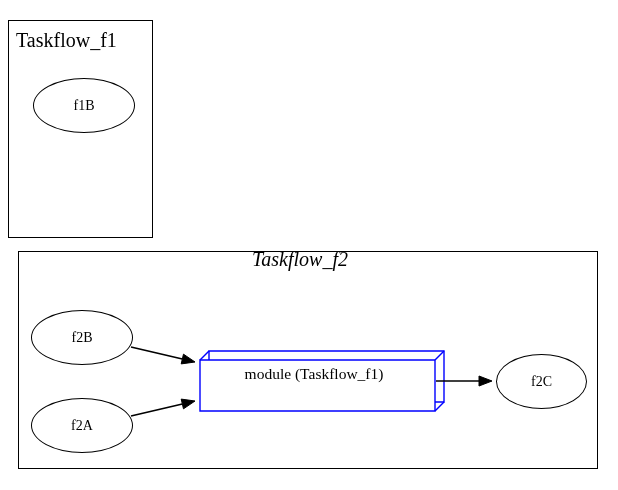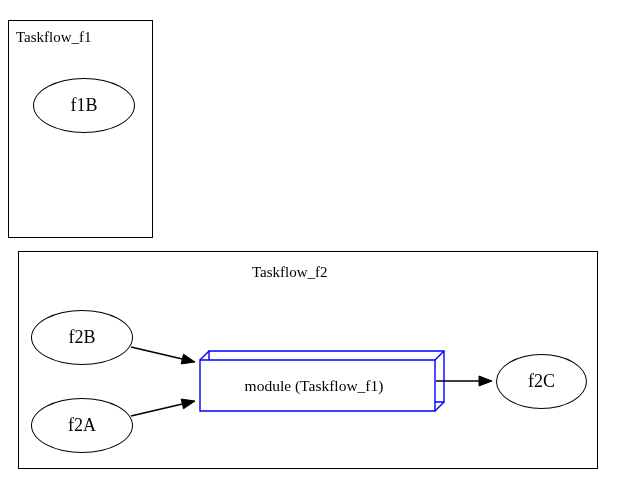--- a/index.html
+++ b/index.html
@@ -17,35 +17,35 @@
     overflow: hidden;
   }
   .cluster {
     position: absolute;
     border: 1.6px solid #000000;
     background: transparent;
     box-sizing: border-box;
   }
   .cluster-label {
     position: absolute;
-    font-size: 15px;
+    font-size: 20px;
     color: #000000;
     white-space: nowrap;
     line-height: 1;
   }
   .node-ellipse {
     position: absolute;
     border: 1.5px solid #000000;
     border-radius: 50%;
     background: #ffffff;
     box-sizing: border-box;
     display: flex;
     align-items: center;
     justify-content: center;
-    font-size: 18px;
+    font-size: 14px;
     color: #000000;
   }
   .svg-layer {
     position: absolute;
     left: 0;
     top: 0;
     width: 618px;
     height: 490px;
     pointer-events: none;
   }
@@ -65,21 +65,21 @@
 <div id="canvas">
 
   <div class="cluster" id="cl0" style="left: 8px; top: 20px; width: 145px; height: 218px;"></div>
   <div class="cluster-label" id="cl0lbl" style="left: 16px; top: 30px;">Taskflow_f1</div>
 
   <div class="node-ellipse" id="n_f1B" style="left: 33px; top: 78px; width: 102px; height: 55px; border-color: rgb(0, 0, 0);">
     <span>f1B</span>
   </div>
 
   <div class="cluster" id="cl1" style="left: 18px; top: 251px; width: 580px; height: 218px;"></div>
-  <div class="cluster-label" id="cl1lbl" style="left: 252px; top: 265px;">Taskflow_f2</div>
+  <div class="cluster-label" id="cl1lbl" style="left: 252px; top: 249px; font-style: italic;">Taskflow_f2</div>
 
   <div class="node-ellipse" id="n_f2B" style="left: 31px; top: 310px; width: 102px; height: 55px; border-color: rgb(0, 0, 0); justify-content: center;">
     <span>f2B</span>
   </div>
   <div class="node-ellipse" id="n_f2A" style="left: 31px; top: 398px; width: 102px; height: 55px; border-color: rgb(0, 0, 0);">
     <span>f2A</span>
   </div>
   <div class="node-ellipse" id="n_f2C" style="left: 496px; top: 354px; width: 91px; height: 55px; border-color: rgb(0, 0, 0); text-align: right;">
     <span>f2C</span>
   </div>
@@ -91,15 +91,15 @@
       <path d="M435,360 L444,351" stroke="#0000ff" fill="none" stroke-width="1.4"></path>
       <path d="M435,411 L444,402" stroke="#0000ff" fill="none" stroke-width="1.4"></path>
       <path d="M131,347 L182.3429879626186,359.03351280373874" stroke="#000000" fill="none" stroke-width="1.7"></path>
       <polygon points="195,362 181.20203134867197,363.90159435657773 183.48394457656522,354.16543125089976" fill="#000000" stroke="#000000"></polygon>
       <path d="M131,416 L182.3429879626186,403.96648719626126" stroke="#000000" fill="none" stroke-width="1.7"></path>
       <polygon points="195,401 183.48394457656522,408.83456874910024 181.20203134867197,399.09840564342227" fill="#000000" stroke="#000000"></polygon>
       <path d="M436,381 L479,381" stroke="#000000" fill="none" stroke-width="1.7"></path>
       <polygon points="492,381 479,386 479,376" fill="#000000" stroke="#000000"></polygon>
     </svg>
 
-  <div class="module-label" id="modlbl" style="left: 200px; top: 360px; width: 228px; height: 51px;">module (Taskflow_f1)</div>
+  <div class="module-label" id="modlbl" style="left: 200px; top: 348px; width: 228px; height: 51px;">module (Taskflow_f1)</div>
 
 </div>
 
 </body></html>

